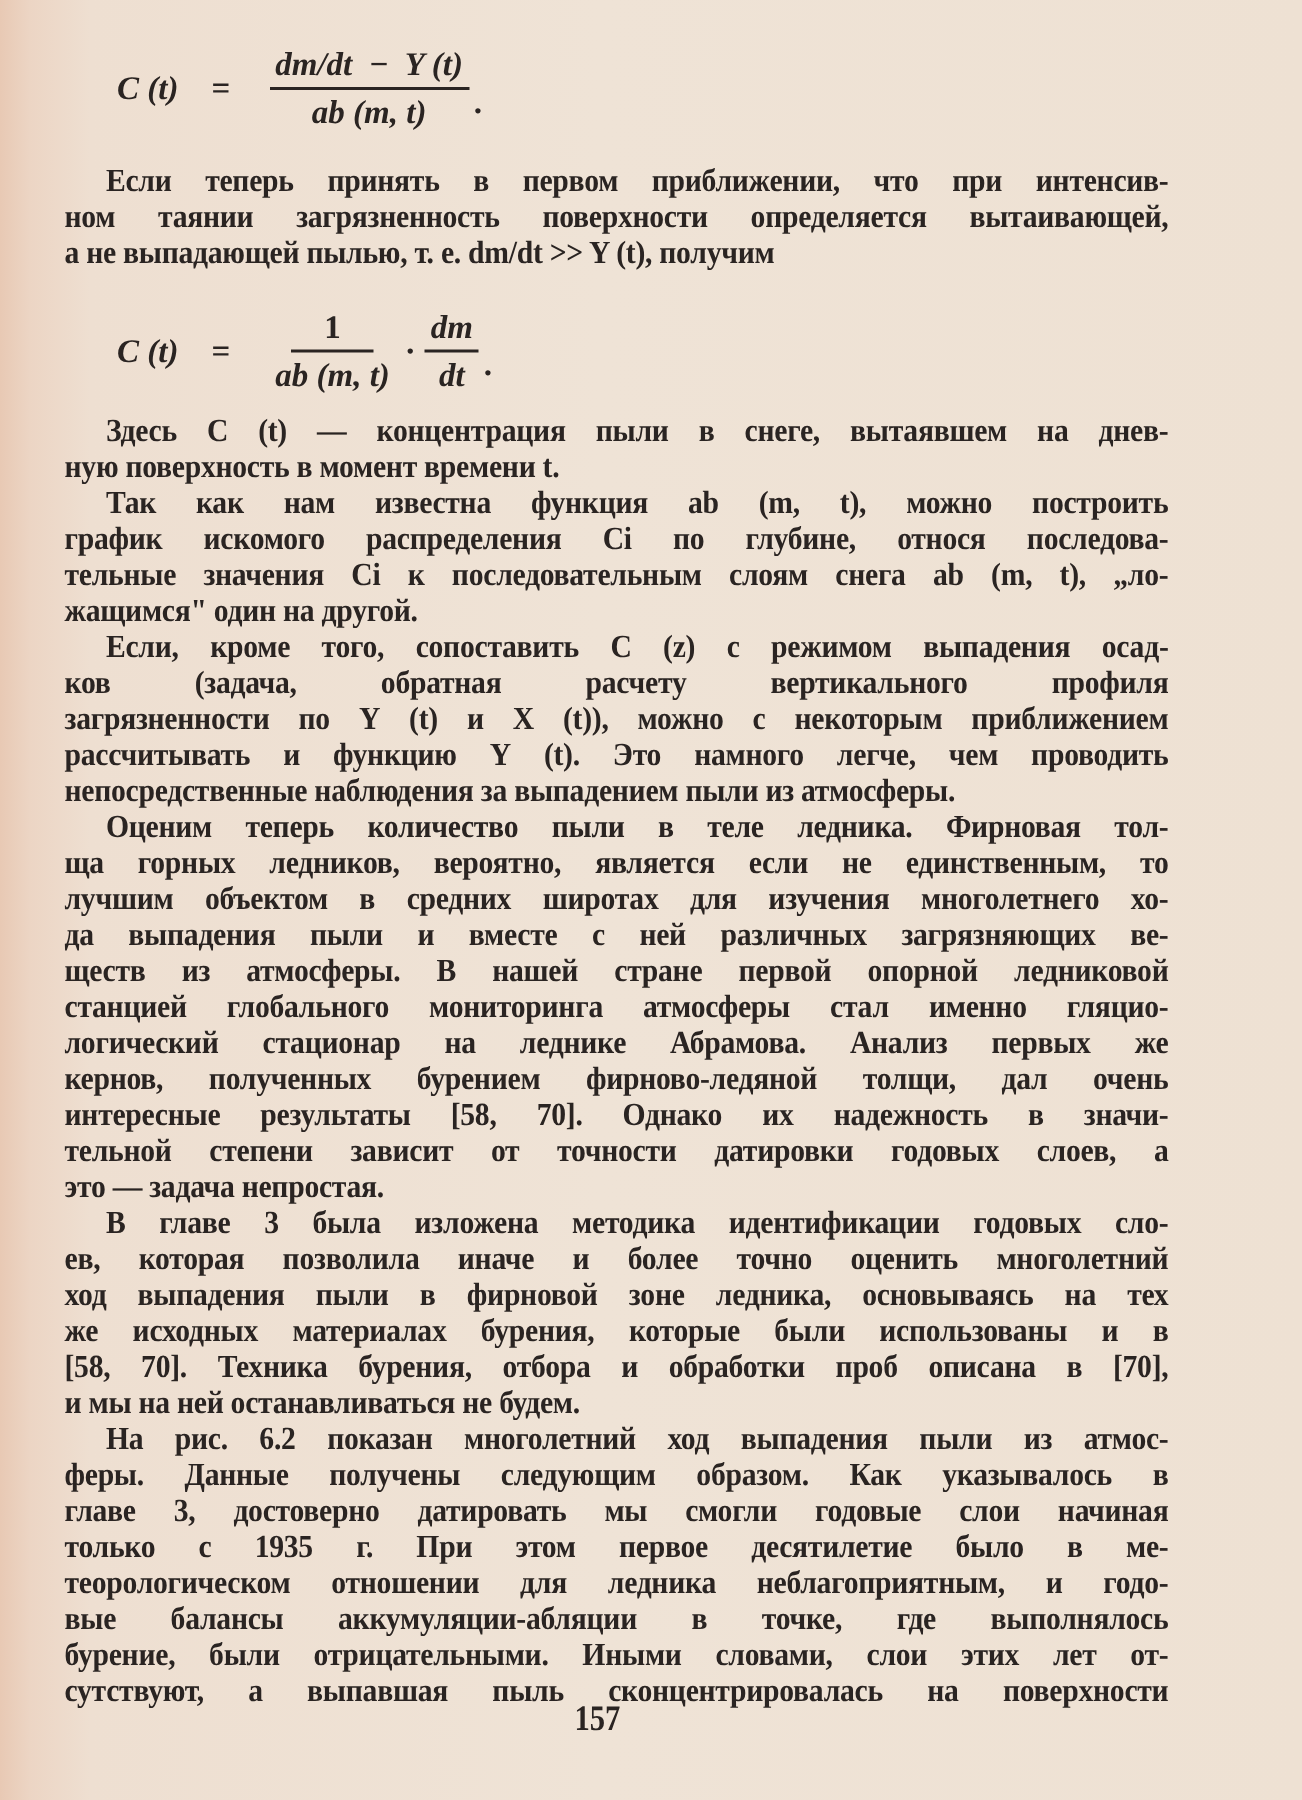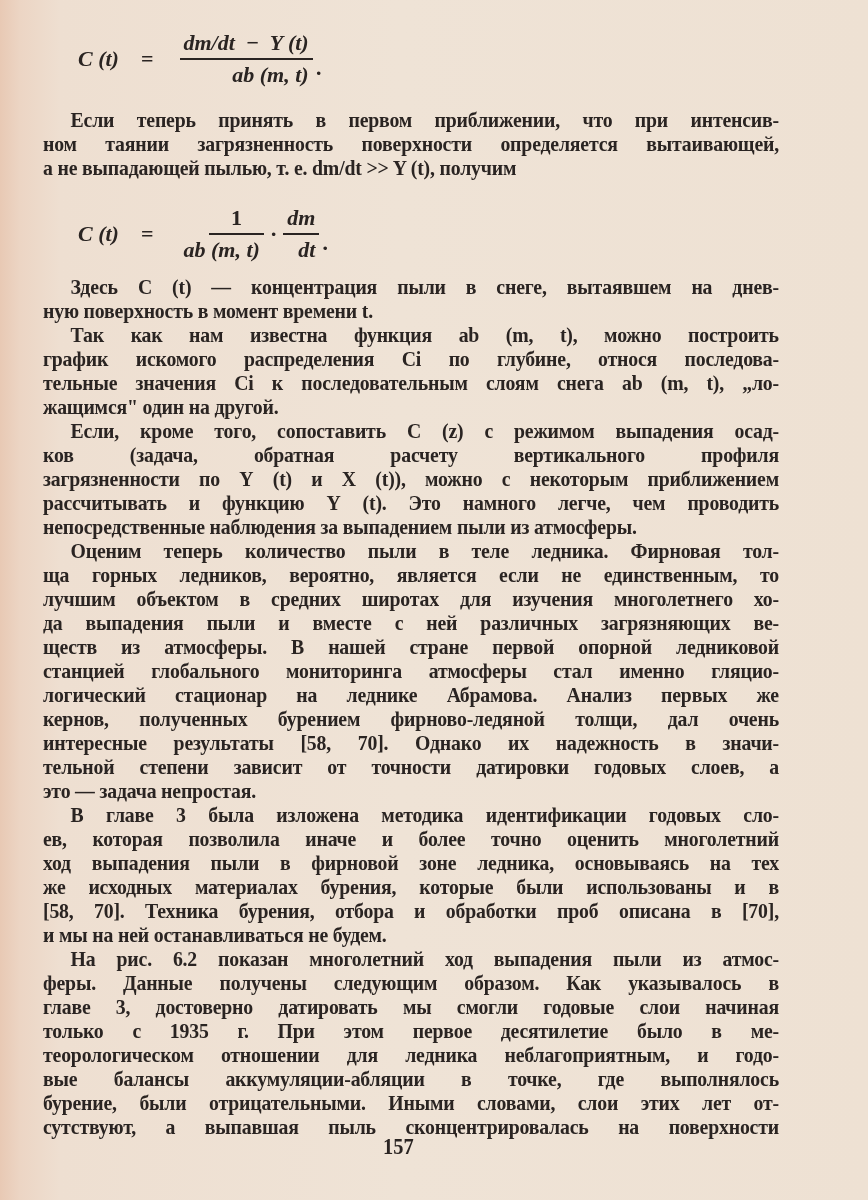--- a/index.html
+++ b/index.html
@@ -27,21 +27,21 @@
     .line.last { justify-content: flex-start; }
     .line.last span { margin-right: 7px; }
     .indent { padding-left: 30px; }
     .formula {
       position: absolute;
       font-family: "Liberation Serif", serif;
       font-style: italic; font-weight: bold;
       font-size: 22px;
       display: flex; align-items: center;
     }
-    .frac { display: inline-flex; flex-direction: column; align-items: flex-end; margin: 0 4px; }
+    .frac { display: inline-flex; flex-direction: column; align-items: center; margin: 0 4px; }
     .frac .num { padding: 0 4px 2px; border-bottom: 2px solid #2a2422; }
     .frac .den { padding: 2px 4px 0; }
     .eq { margin: 0 22px; font-style: normal; }
     .page-number {
       position: absolute; left: 383px; top: 1133px;
       font-family: "Liberation Serif", serif; font-weight: bold; font-size: 24px;
       transform: scaleX(0.85); transform-origin: left top;
     }
   </style>
 </head>

